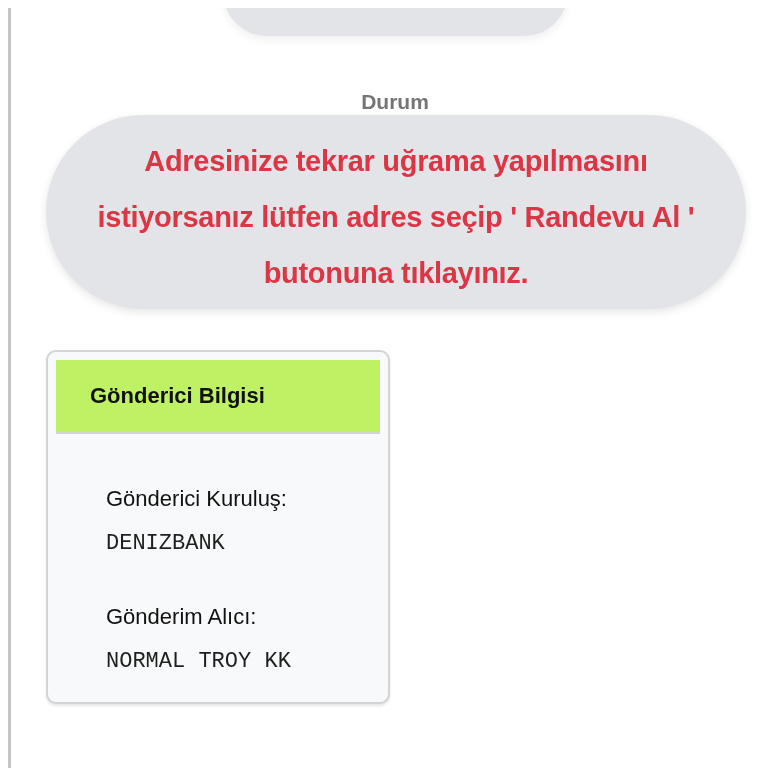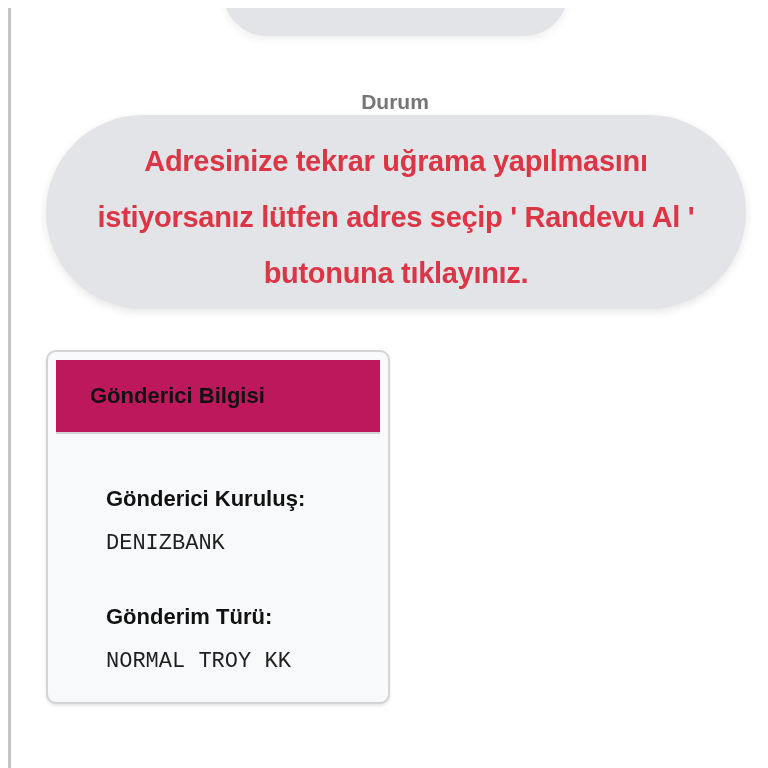--- a/index.html
+++ b/index.html
@@ -32,27 +32,27 @@
     }
     .card {
       position: absolute; top: 342px; width: 344px; height: 354px;
       background: #f8f9fa; border: 2px solid #d3d4d6; border-radius: 10px;
       box-shadow: 0 2px 3px rgba(0,0,0,0.10);
       overflow: hidden;
     }
     .card.left { left: 35px; }
     .card.right { left: 390px; }
     .card-header {
-      height: 74px; background: #be185d; border-bottom: 2px solid #d3d4d6;
+      height: 74px; background: #bef264; border-bottom: 2px solid #d3d4d6;
       display: flex; align-items: center; padding-left: 34px;
       font-size: 22px; font-weight: bold; color: #111111;
     }
     .card-body { padding: 38px 20px 0 34px; }
     .field { margin-bottom: 12px; font-size: 22px; line-height: 37px; color: #1a1a1a; }
-    .field .label { font-weight: bold; color: #111111; }
+    .field .label { font-weight: normal; color: #111111; }
     .field .value { font-weight: normal; color: #1f1f1f; }
     .field.block .value { display: block; font-family: Liberation Mono, monospace; }
     .right .field { margin-bottom: 14px; }
   </style>
 </head>
 <body>
 
 <div class="frame">
 
   <div class="top-pill"></div>
@@ -64,20 +64,20 @@
   </div>
 
   <div class="card left">
     <div class="card-header">Gönderici Bilgisi</div>
     <div class="card-body">
       <div class="field block">
         <span class="label">Gönderici Kuruluş:</span>
         <span class="value">DENIZBANK</span>
       </div>
       <div class="field block">
-        <span class="label">Gönderim Türü:</span>
+        <span class="label">Gönderim Alıcı:</span>
         <span class="value">NORMAL TROY KK</span>
       </div>
     </div>
   </div>
 
 
 </div>
 
 </body></html>

